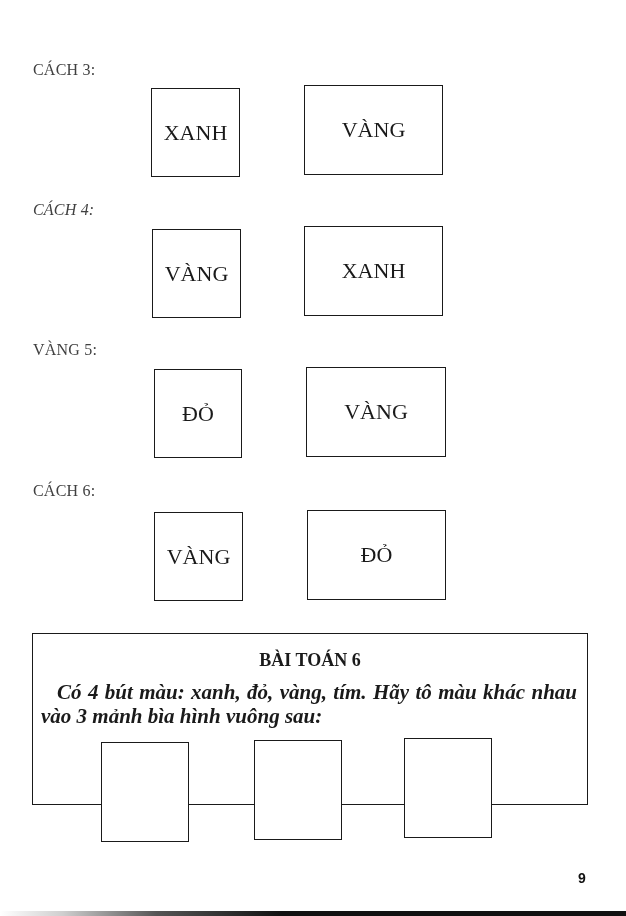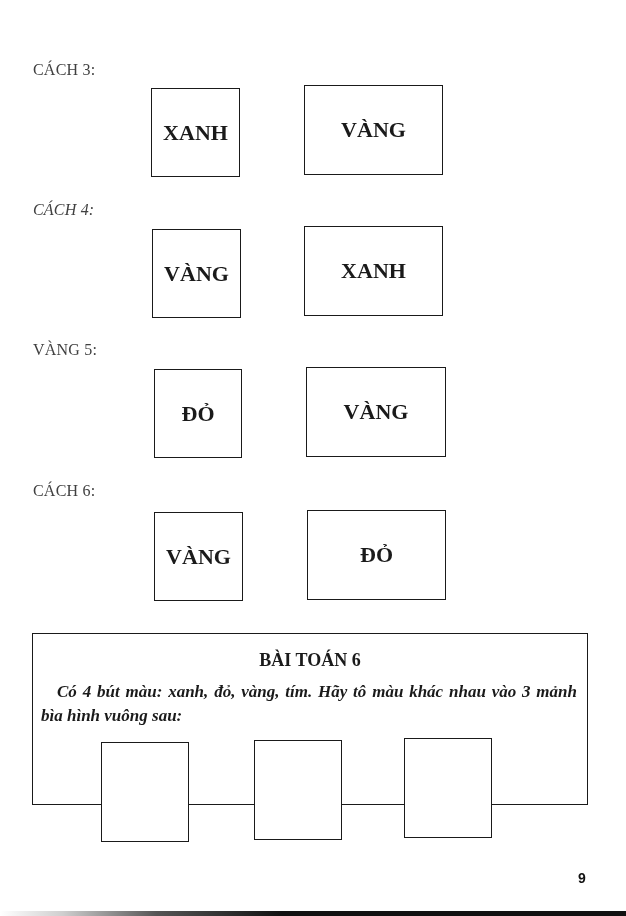--- a/index.html
+++ b/index.html
@@ -8,34 +8,34 @@
       font-family: "DejaVu Serif", "Liberation Serif", serif; color: #1a1a1a;
     }
     .page { position: absolute; inset: 0; }
     .label {
       position: absolute; font-family: "Liberation Serif", "DejaVu Serif", serif;
       font-size: 16px; letter-spacing: 0.2px; color: #404040;
     }
     .box {
       position: absolute; border: 1.6px solid #1a1a1a; box-sizing: border-box;
       display: flex; align-items: center; justify-content: center;
-      font-family: "Liberation Serif", "DejaVu Serif", serif; font-size: 22px; color: #1a1a1a; font-weight: bold;
+      font-family: "Liberation Serif", "DejaVu Serif", serif; font-size: 22px; color: #1a1a1a;
     }
     .problem {
       position: absolute; left: 32px; top: 633px; width: 556px; height: 172px;
       border: 1.6px solid #1a1a1a; box-sizing: border-box;
     }
     .problem-title {
       position: absolute; left: 0; right: 0; top: 16px; text-align: center;
       font-family: "Liberation Serif", "DejaVu Serif", serif; font-weight: bold; font-size: 18px;
     }
     .problem-text {
       position: absolute; left: 8px; right: 10px; top: 46px;
       font-family: "Liberation Serif", "DejaVu Serif", serif; font-weight: bold; font-style: italic;
-      font-size: 17px; line-height: 24px; text-indent: 16px; text-align: justify;
+      font-size: 21px; line-height: 24px; text-indent: 16px; text-align: justify;
       text-align-last: left;
     }
     .empty-square {
       position: absolute; border: 1.6px solid #1a1a1a; box-sizing: border-box; background: #fff;
     }
     .page-number {
       position: absolute; left: 578px; top: 870px; font-family: "Liberation Sans", "DejaVu Sans", sans-serif;
       font-weight: bold; font-size: 14px; color: #111;
     }
     .bottom-edge {

